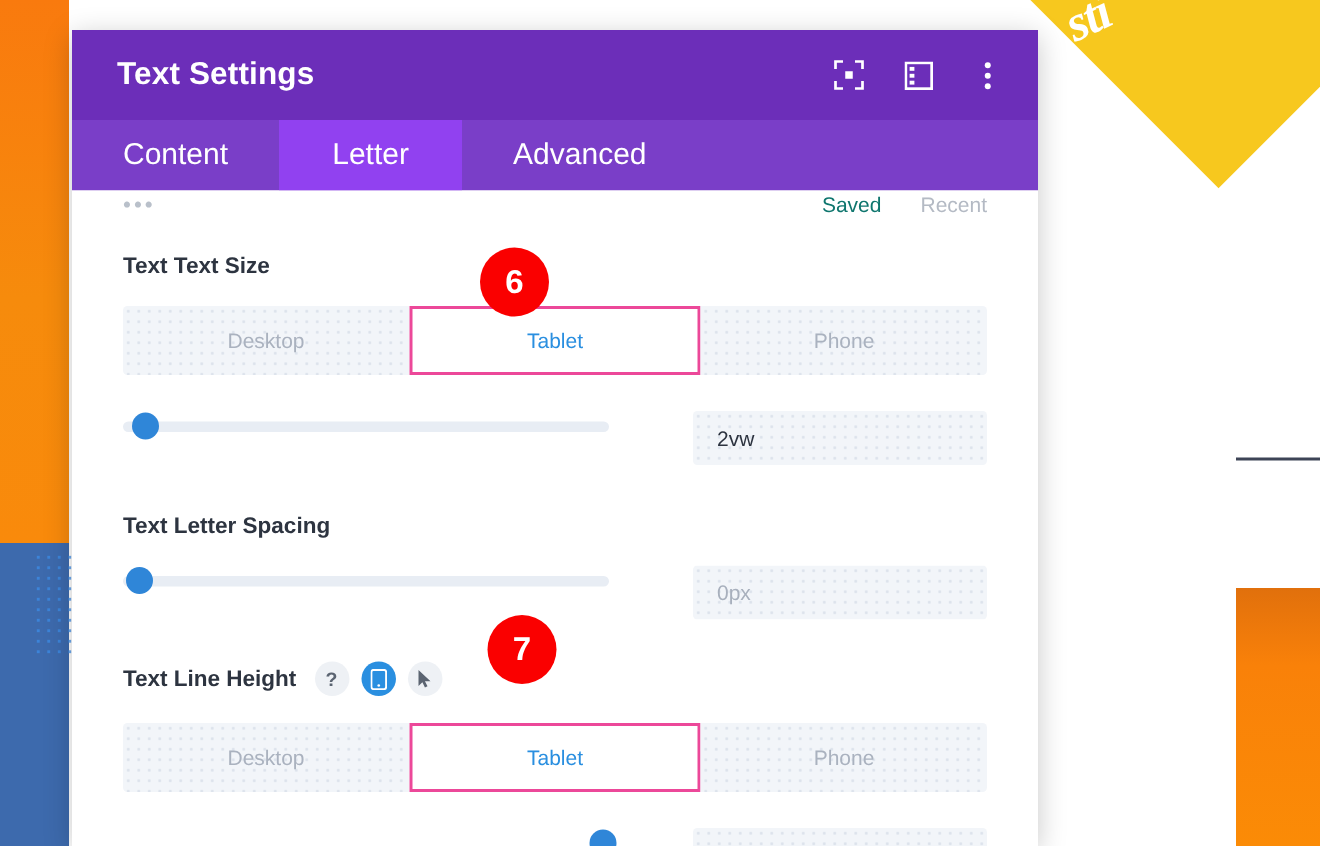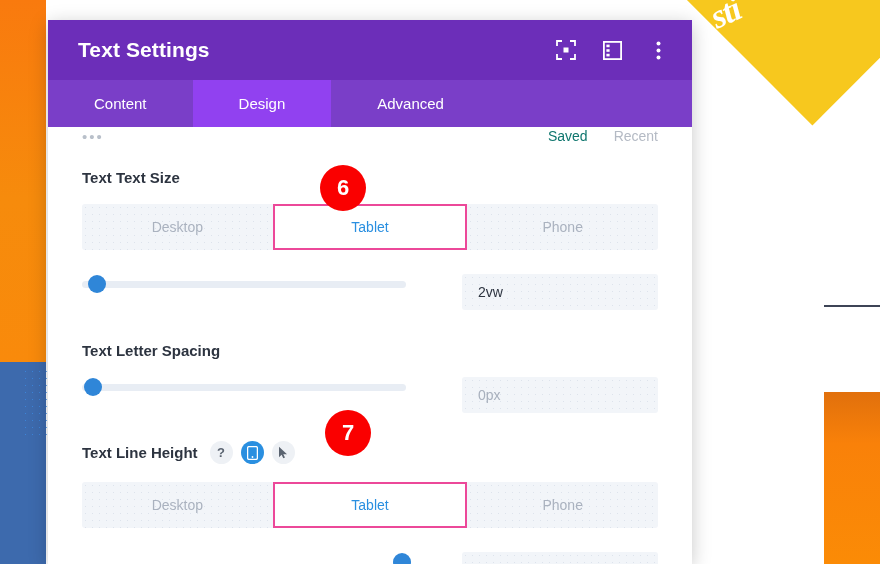--- a/index.html
+++ b/index.html
@@ -80,22 +80,22 @@
     cursor: pointer;
   }
   .hicon svg { display: block; }
 
   
   .modal-tabs {
     height: 47px; background: #7a3ec8; display: flex; flex: none;
   }
   .tab {
     display: flex; align-items: center; justify-content: center;
-    font-size: 15px; color: #ffffff; cursor: pointer;
-    padding: 0 46px; min-width: 122px;
+    font-size: 20px; color: #ffffff; cursor: pointer;
+    padding: 0 34px; min-width: 122px;
   }
   .tab.active { background: #9141f0; font-weight: normal; }
 
   
   .modal-body {
     flex: 1; position: relative; overflow: hidden; background: #ffffff;
   }
   .body-inner { position: absolute; left: 0; top: 0; right: 0; }
 
   .meta-row {
@@ -223,21 +223,21 @@
           <circle cx="2.5" cy="9.5" r="2" fill="#ffffff"></circle>
           <circle cx="2.5" cy="16.5" r="2" fill="#ffffff"></circle>
         </svg>
       </div>
 
     </div>
   </div>
 
   <div class="modal-tabs">
     <div class="tab">Content</div>
-    <div class="tab active">Design</div>
+    <div class="tab active">Letter</div>
     <div class="tab">Advanced</div>
   </div>
 
   <div class="modal-body">
     <div class="body-inner">
 
       <div class="meta-row">
         <div class="dots-menu">•••</div>
         <div class="meta-spacer"></div>
         <div class="meta-link saved">Saved</div>

